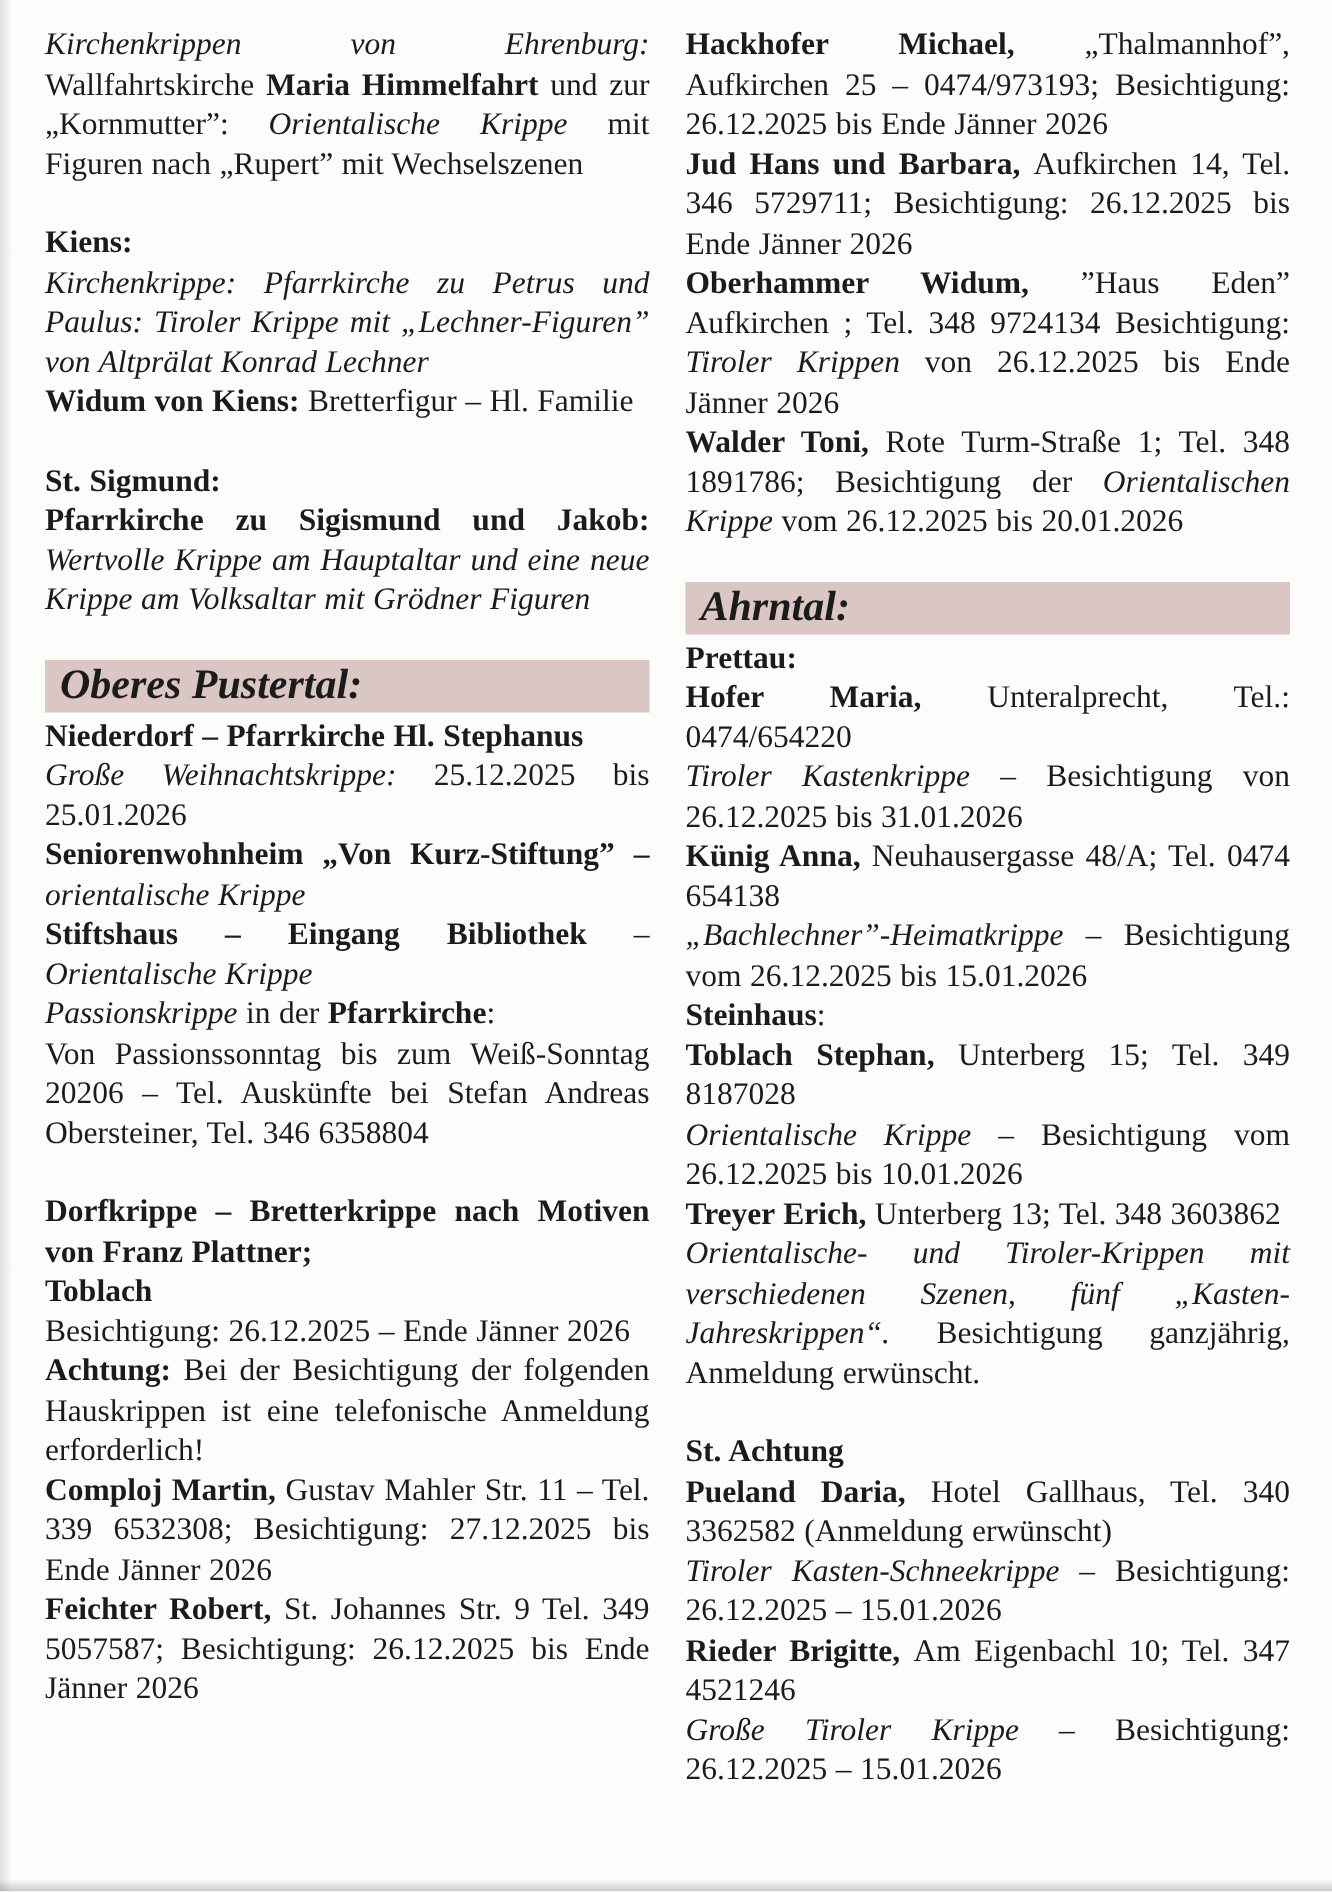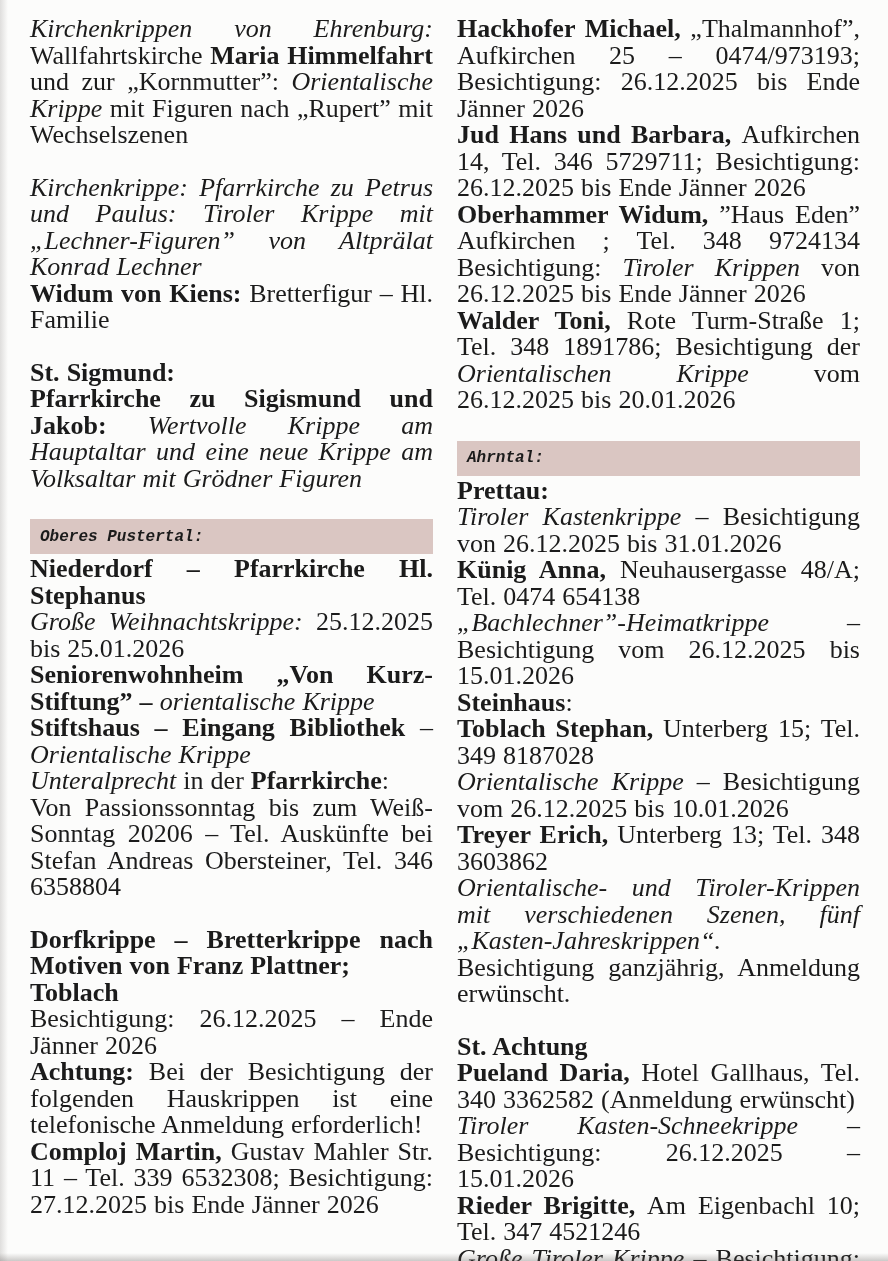--- a/index.html
+++ b/index.html
@@ -26,21 +26,21 @@
     display: flex;
     gap: 24px;
   }
   .column {
     width: 403px;
     flex: 0 0 403px;
   }
   .para {
     margin: 0;
     font-family: "Liberation Serif", "DejaVu Serif", serif;
-    font-size: 26px;
+    font-size: 21px;
     line-height: 26.5px;
     color: var(--text, #1b1b1b);
     text-align: justify;
     hyphens: auto;
     -webkit-hyphens: auto;
     word-spacing: 0.02em;
   }
   .para.heading { text-align: left; }
   .sn { font-weight: normal; font-style: normal; }
   .sb { font-weight: bold; font-style: normal; }
@@ -50,67 +50,70 @@
   .band {
     background: var(--band, #dac6c2);
     height: 35px;
     display: flex;
     align-items: center;
     padding-left: 10px;
     box-sizing: border-box;
     margin: 1px 0 2px 0;
   }
   .band-text {
-    font-family: Liberation Mono, monospace;
+    font-family: Liberation Serif, serif;
     font-weight: bold;
     font-style: italic;
-    font-size: 16px;
+    font-size: 28px;
     color: var(--text, #1b1b1b);
   }
 </style>
 </head>
 <body>
 
 <div class="page">
   <div class="columns">
     <div class="column">
         <p class="para"><span class="si">Kirchenkrippen von Ehrenburg: </span><span class="sn">Wallfahrtskirche </span><span class="sb">Maria Himmelfahrt </span><span class="sn">und zur „Kornmutter”: </span><span class="si">Orientalische Krippe </span><span class="sn">mit Figuren nach „Rupert” mit Wechselszenen</span></p>
         <div class="spacer"></div>
+        <p class="para heading"><span class="sb">Kiens:</span></p>
         <p class="para"><span class="si">Kirchenkrippe: Pfarrkirche zu Petrus und Paulus: Tiroler Krippe mit „Lechner-Figuren” von Altprälat Konrad Lechner</span></p>
         <p class="para"><span class="sb">Widum von Kiens: </span><span class="sn">Bretterfigur – Hl. Familie</span></p>
         <div class="spacer"></div>
         <p class="para heading"><span class="sb">St. Sigmund:</span></p>
         <p class="para"><span class="sb">Pfarrkirche zu Sigismund und Jakob: </span><span class="si">Wertvolle Krippe am Hauptaltar und eine neue Krippe am Volksaltar mit Grödner Figuren</span></p>
         <div class="spacer"></div>
         <div class="band">
           <span class="band-text">Oberes Pustertal:</span>
         </div>
         <p class="para"><span class="sb">Niederdorf – Pfarrkirche Hl. Stephanus</span></p>
         <p class="para"><span class="si">Große Weihnachtskrippe: </span><span class="sn">25.12.2025 bis 25.01.2026</span></p>
         <p class="para"><span class="sb">Seniorenwohnheim „Von Kurz-Stiftung” – </span><span class="si">orientalische Krippe</span></p>
         <p class="para"><span class="sb">Stiftshaus – Eingang Bibliothek </span><span class="sn">– </span><span class="si">Orientalische Krippe</span></p>
-        <p class="para"><span class="si">Unteralprecht </span><span class="sn">in der </span><span class="sb">Pfarrkirche</span><span class="sn">:</span></p>
+        <p class="para"><span class="si">Passionskrippe </span><span class="sn">in der </span><span class="sb">Pfarrkirche</span><span class="sn">:</span></p>
         <p class="para"><span class="sn">Von Passionssonntag bis zum Weiß-Sonntag 20206 – Tel. Auskünfte bei Stefan Andreas Obersteiner, Tel. 346 6358804</span></p>
         <div class="spacer"></div>
         <p class="para"><span class="sb">Dorfkrippe – Bretterkrippe nach Motiven von Franz Plattner;</span></p>
         <p class="para heading"><span class="sb">Toblach</span></p>
         <p class="para"><span class="sn">Besichtigung: 26.12.2025 – Ende Jänner 2026</span></p>
         <p class="para"><span class="sb">Achtung: </span><span class="sn">Bei der Besichtigung der folgenden Hauskrippen ist eine telefonische Anmeldung erforderlich!</span></p>
         <p class="para"><span class="sbi">Comploj Martin, </span><span class="sn">Gustav Mahler Str. 11 – Tel. 339 6532308; Besichtigung: 27.12.2025 bis Ende Jänner 2026</span></p>
+        <p class="para"><span class="sbi">Feichter Robert, </span><span class="sn">St. Johannes Str. 9 Tel. 349 5057587; Besichtigung: 26.12.2025 bis Ende Jänner 2026</span></p>
       </div>
     <div class="column">
         <p class="para"><span class="sbi">Hackhofer Michael, </span><span class="sn">„Thalmannhof”, Aufkirchen 25 – 0474/973193; Besichtigung: 26.12.2025 bis Ende Jänner 2026</span></p>
         <p class="para"><span class="sbi">Jud Hans und Barbara, </span><span class="sn">Aufkirchen 14, Tel. 346 5729711; Besichtigung: 26.12.2025 bis Ende Jänner 2026</span></p>
         <p class="para"><span class="sbi">Oberhammer Widum, </span><span class="sn">”Haus Eden” Aufkirchen ; Tel. 348 9724134 Besichtigung: </span><span class="si">Tiroler Krippen </span><span class="sn">von 26.12.2025 bis Ende Jänner 2026</span></p>
         <p class="para"><span class="sbi">Walder Toni, </span><span class="sn">Rote Turm-Straße 1; Tel. 348 1891786; Besichtigung der </span><span class="si">Orientalischen Krippe </span><span class="sn">vom 26.12.2025 bis 20.01.2026</span></p>
         <div class="spacer"></div>
         <div class="band">
           <span class="band-text">Ahrntal:</span>
         </div>
         <p class="para heading"><span class="sb">Prettau:</span></p>
+        <p class="para"><span class="sbi">Hofer Maria, </span><span class="sn">Unteralprecht, Tel.: 0474/654220</span></p>
         <p class="para"><span class="si">Tiroler Kastenkrippe </span><span class="sn">– Besichtigung von 26.12.2025 bis 31.01.2026</span></p>
         <p class="para"><span class="sbi">Künig Anna, </span><span class="sn">Neuhausergasse 48/A; Tel. 0474 654138</span></p>
         <p class="para"><span class="si">„Bachlechner”-Heimatkrippe </span><span class="sn">– Besichtigung vom 26.12.2025 bis 15.01.2026</span></p>
         <p class="para heading"><span class="sb">Steinhaus</span><span class="sn">:</span></p>
         <p class="para"><span class="sbi">Toblach Stephan, </span><span class="sn">Unterberg 15; Tel. 349 8187028</span></p>
         <p class="para"><span class="si">Orientalische Krippe </span><span class="sn">– Besichtigung vom 26.12.2025 bis 10.01.2026</span></p>
         <p class="para"><span class="sbi">Treyer Erich, </span><span class="sn">Unterberg 13; Tel. 348 3603862</span></p>
         <p class="para"><span class="si">Orientalische- und Tiroler-Krippen mit verschiedenen Szenen, fünf „Kasten-Jahreskrippen“. </span><span class="sn">Besichtigung ganzjährig, Anmeldung erwünscht.</span></p>
         <div class="spacer"></div>
         <p class="para heading"><span class="sb">St. Achtung</span></p>

